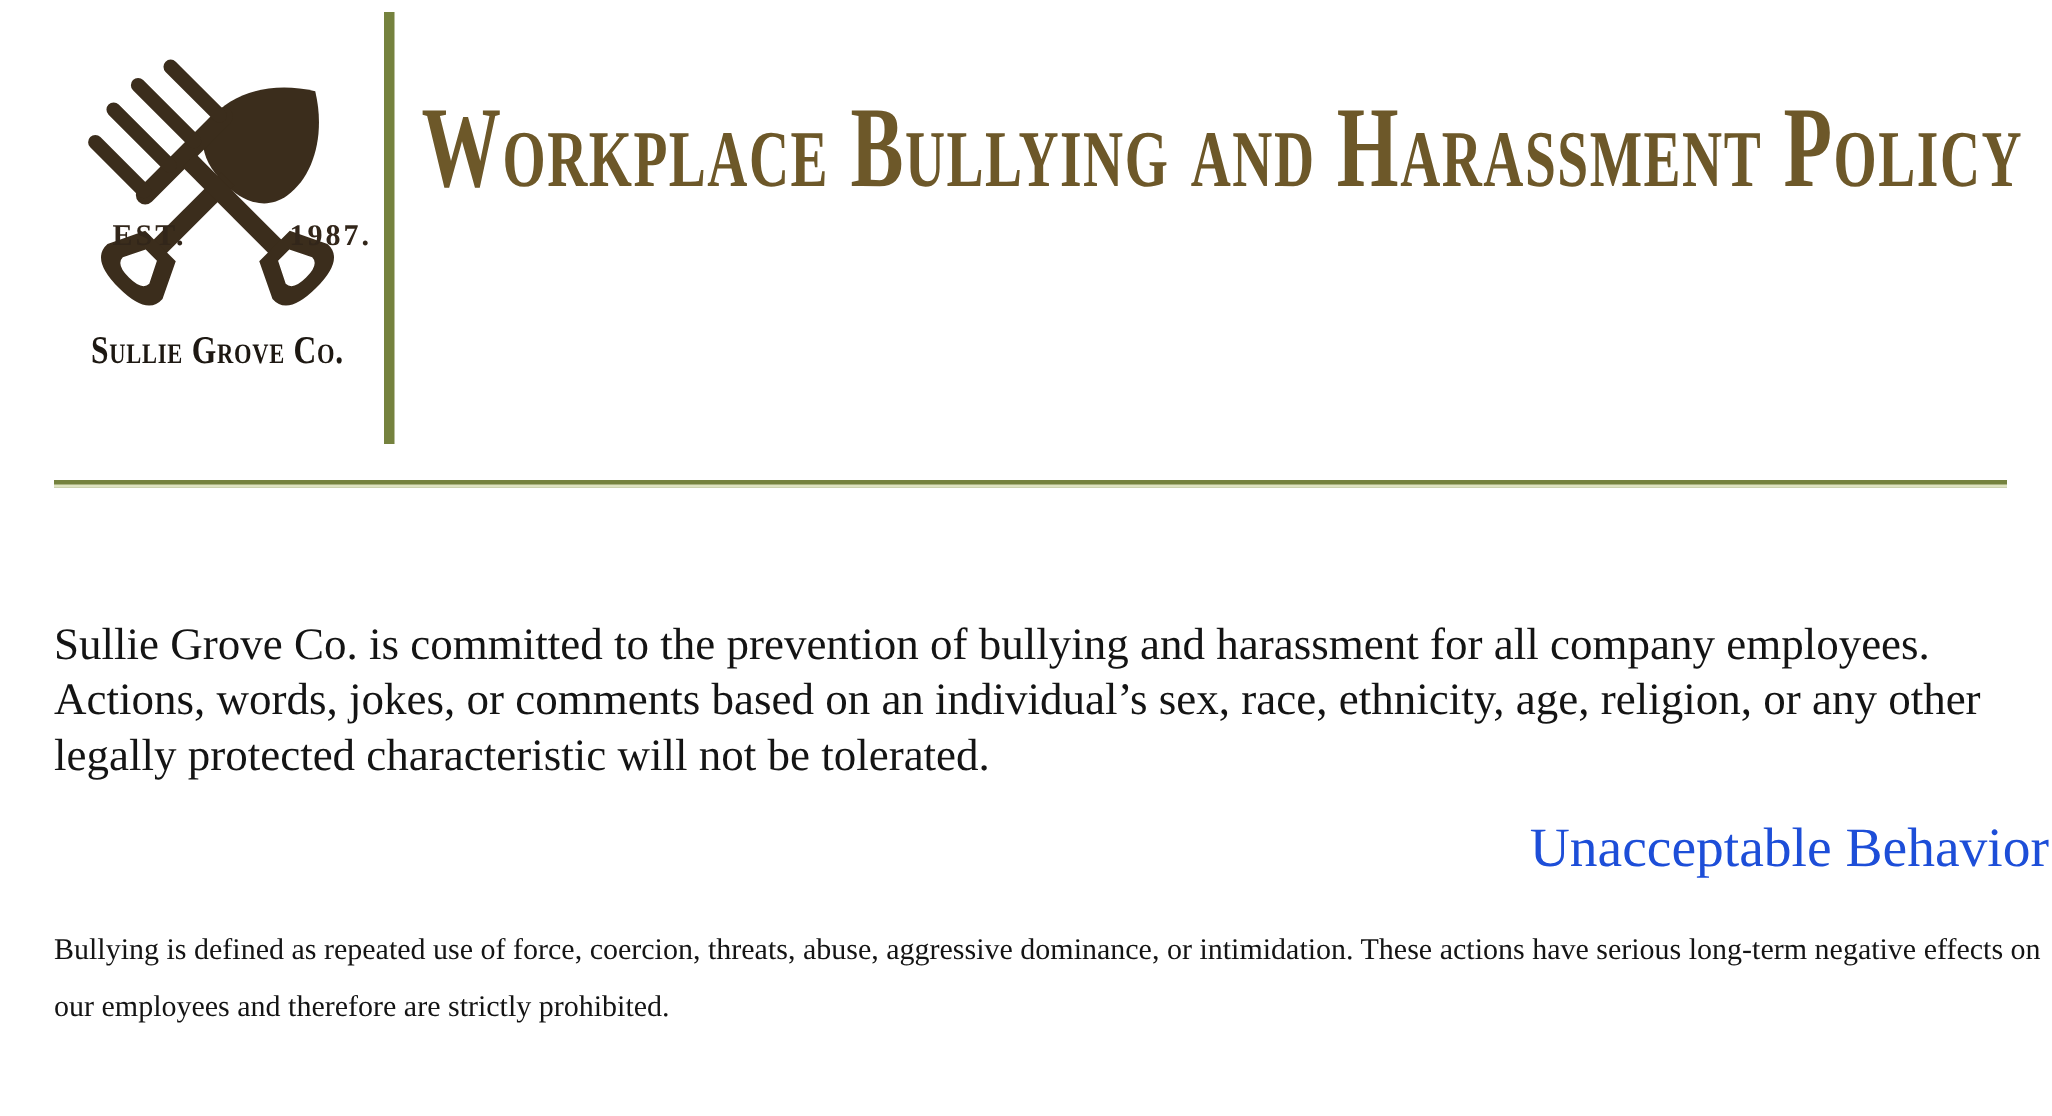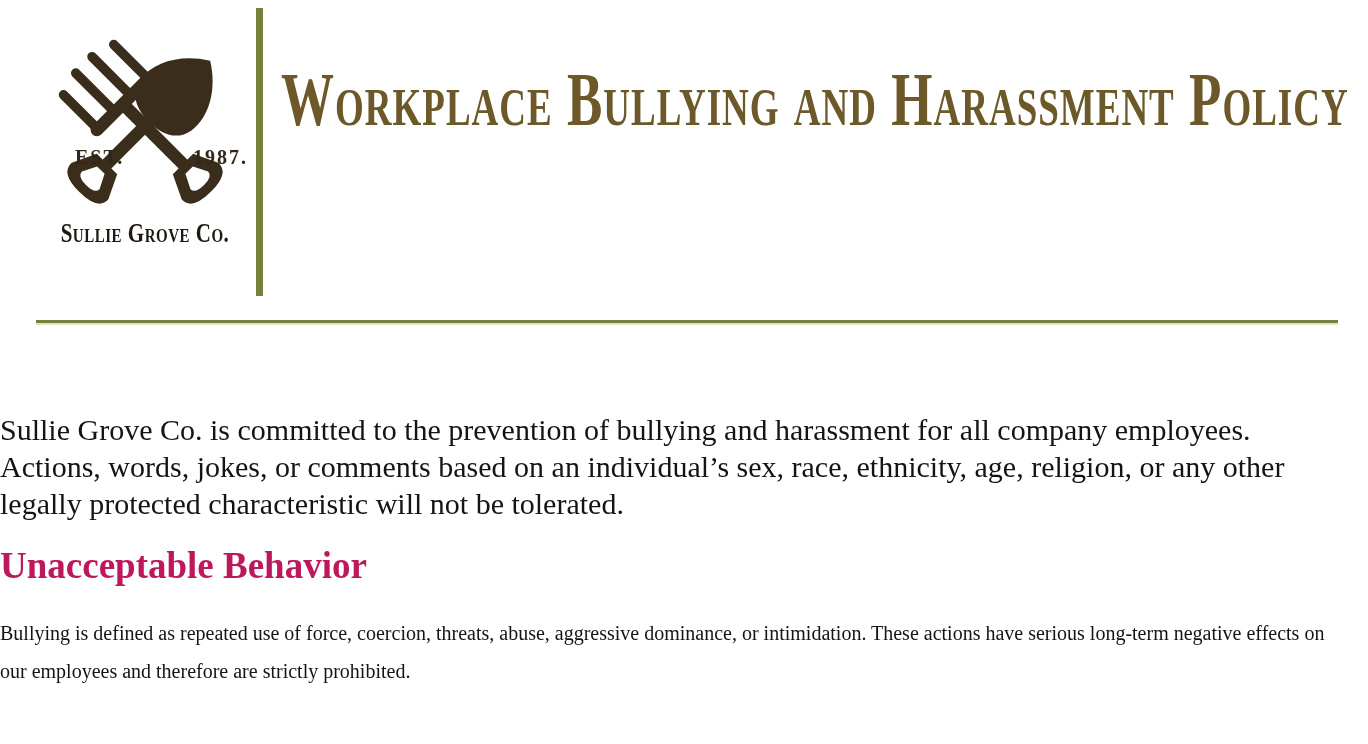--- a/index.html
+++ b/index.html
@@ -79,34 +79,36 @@
     margin-left: 36px;
     margin-top: 20px;
     width: 1302px;
     height: 5px;
     background: #75823e;
     border-bottom: 2px solid #dfe3c1;
   }
 
   
   .content {
+    margin-left: 36px;
     width: 1330px;
     color: #141414;
   }
   .intro-paragraph {
     margin-top: 86px;
     font-size: 30px;
     line-height: 37px;
   }
   .section-heading {
     margin-top: 22px;
     font-size: 37px;
     line-height: 44px;
-    font-weight: 700;
-    color: #be185d;
+    font-weight: 400;
+    color: #1d4ed8;
+    text-align: right;
   }
   .section-paragraph {
     margin-top: 26px;
     font-size: 20px;
     line-height: 38px;
   }
 </style>
 </head>
 <body>
 

